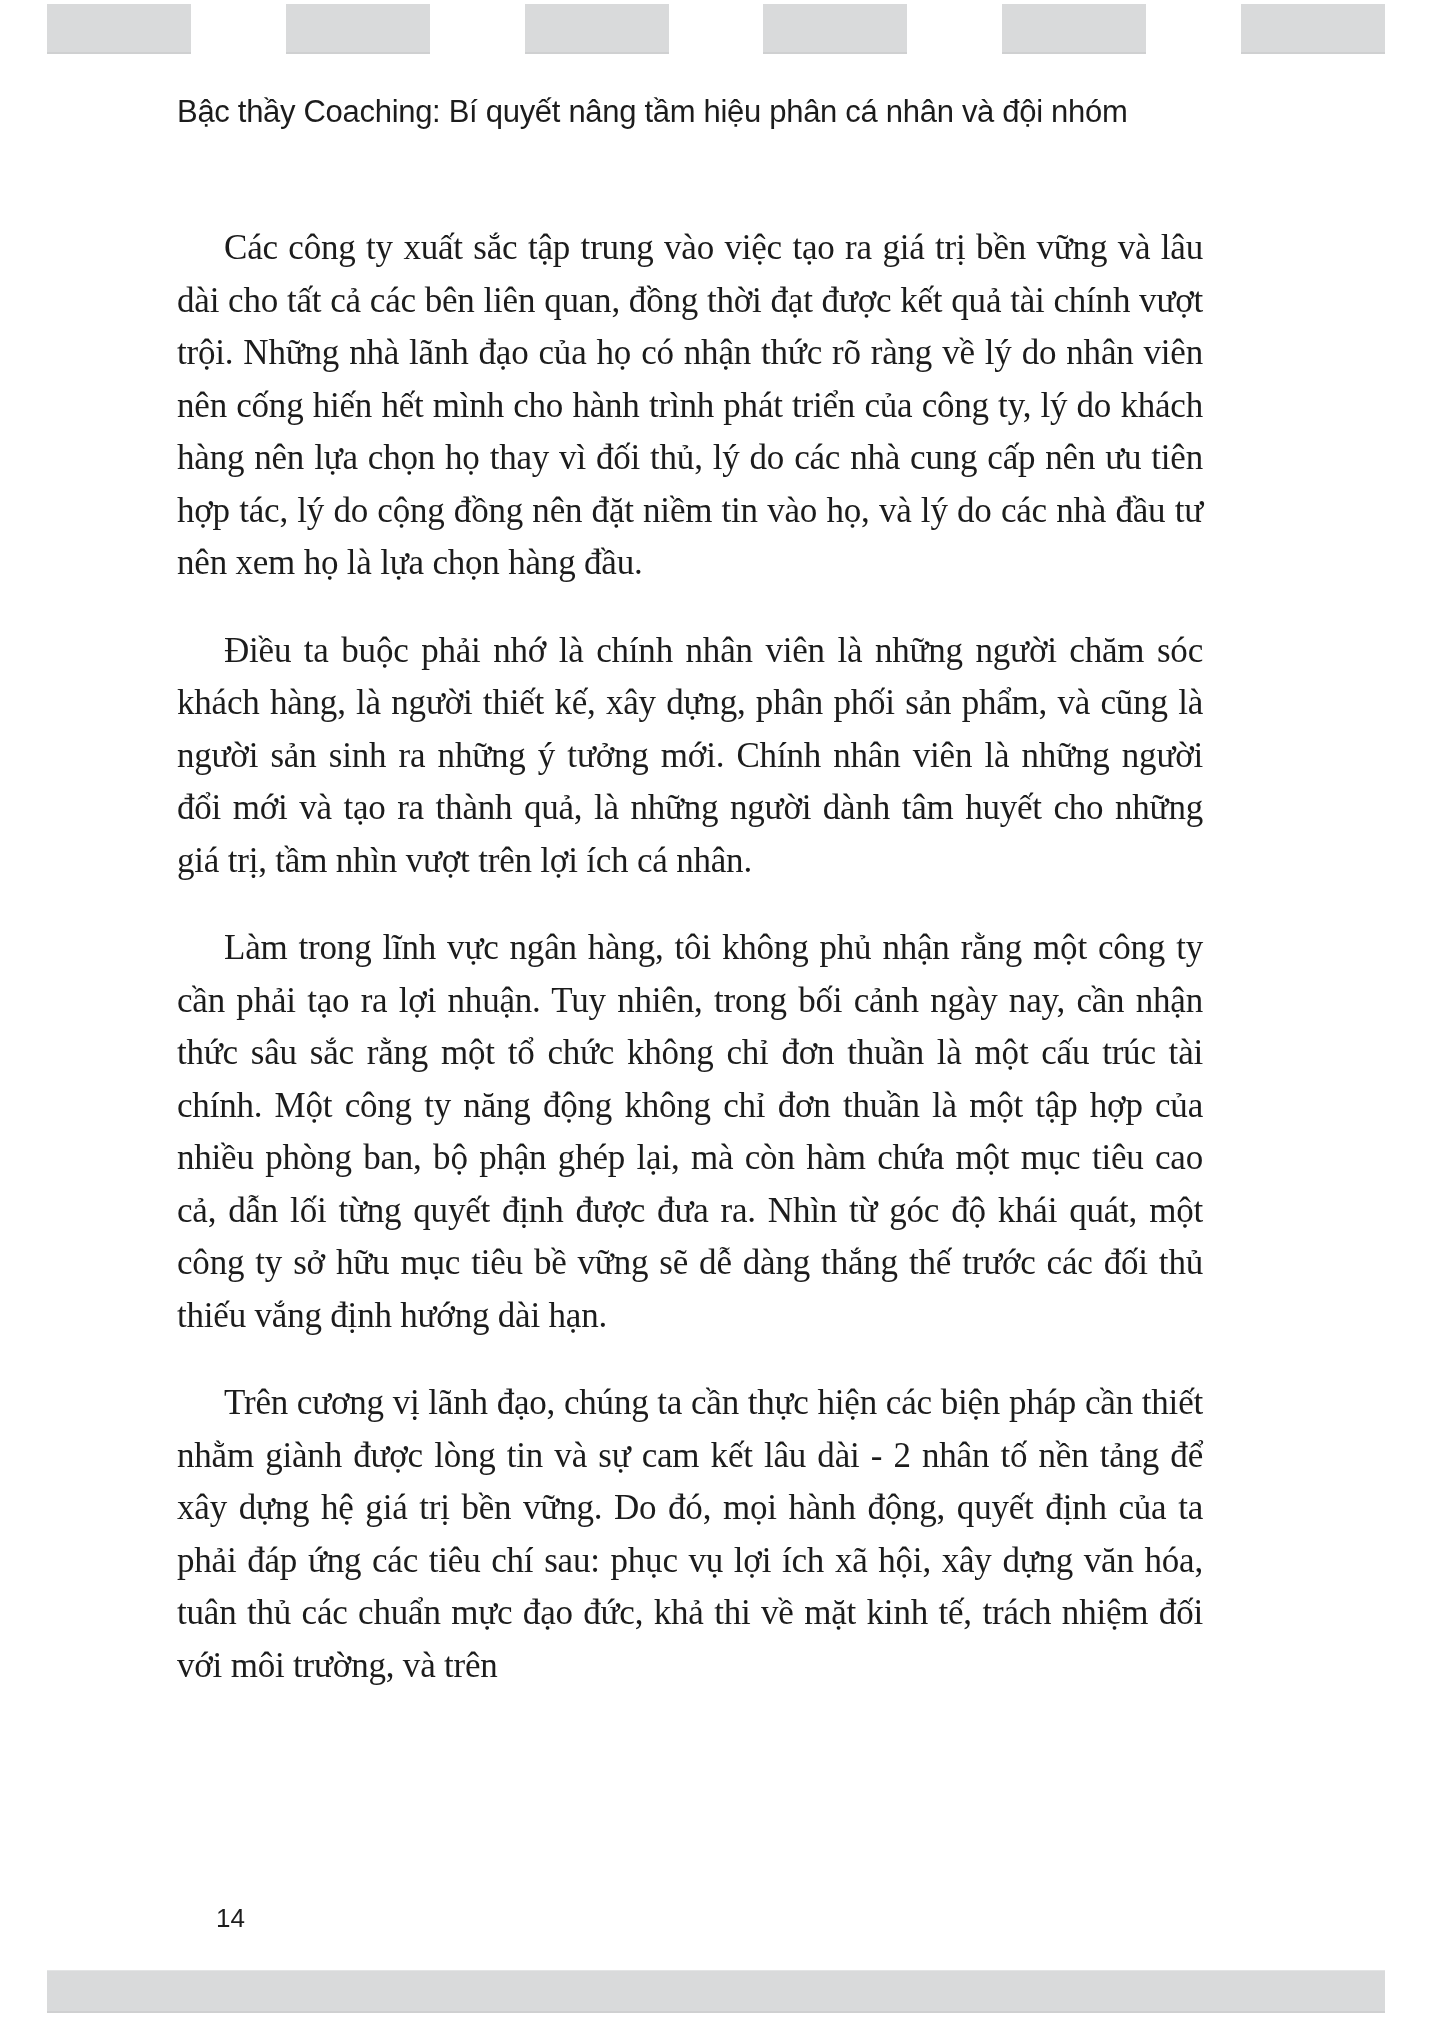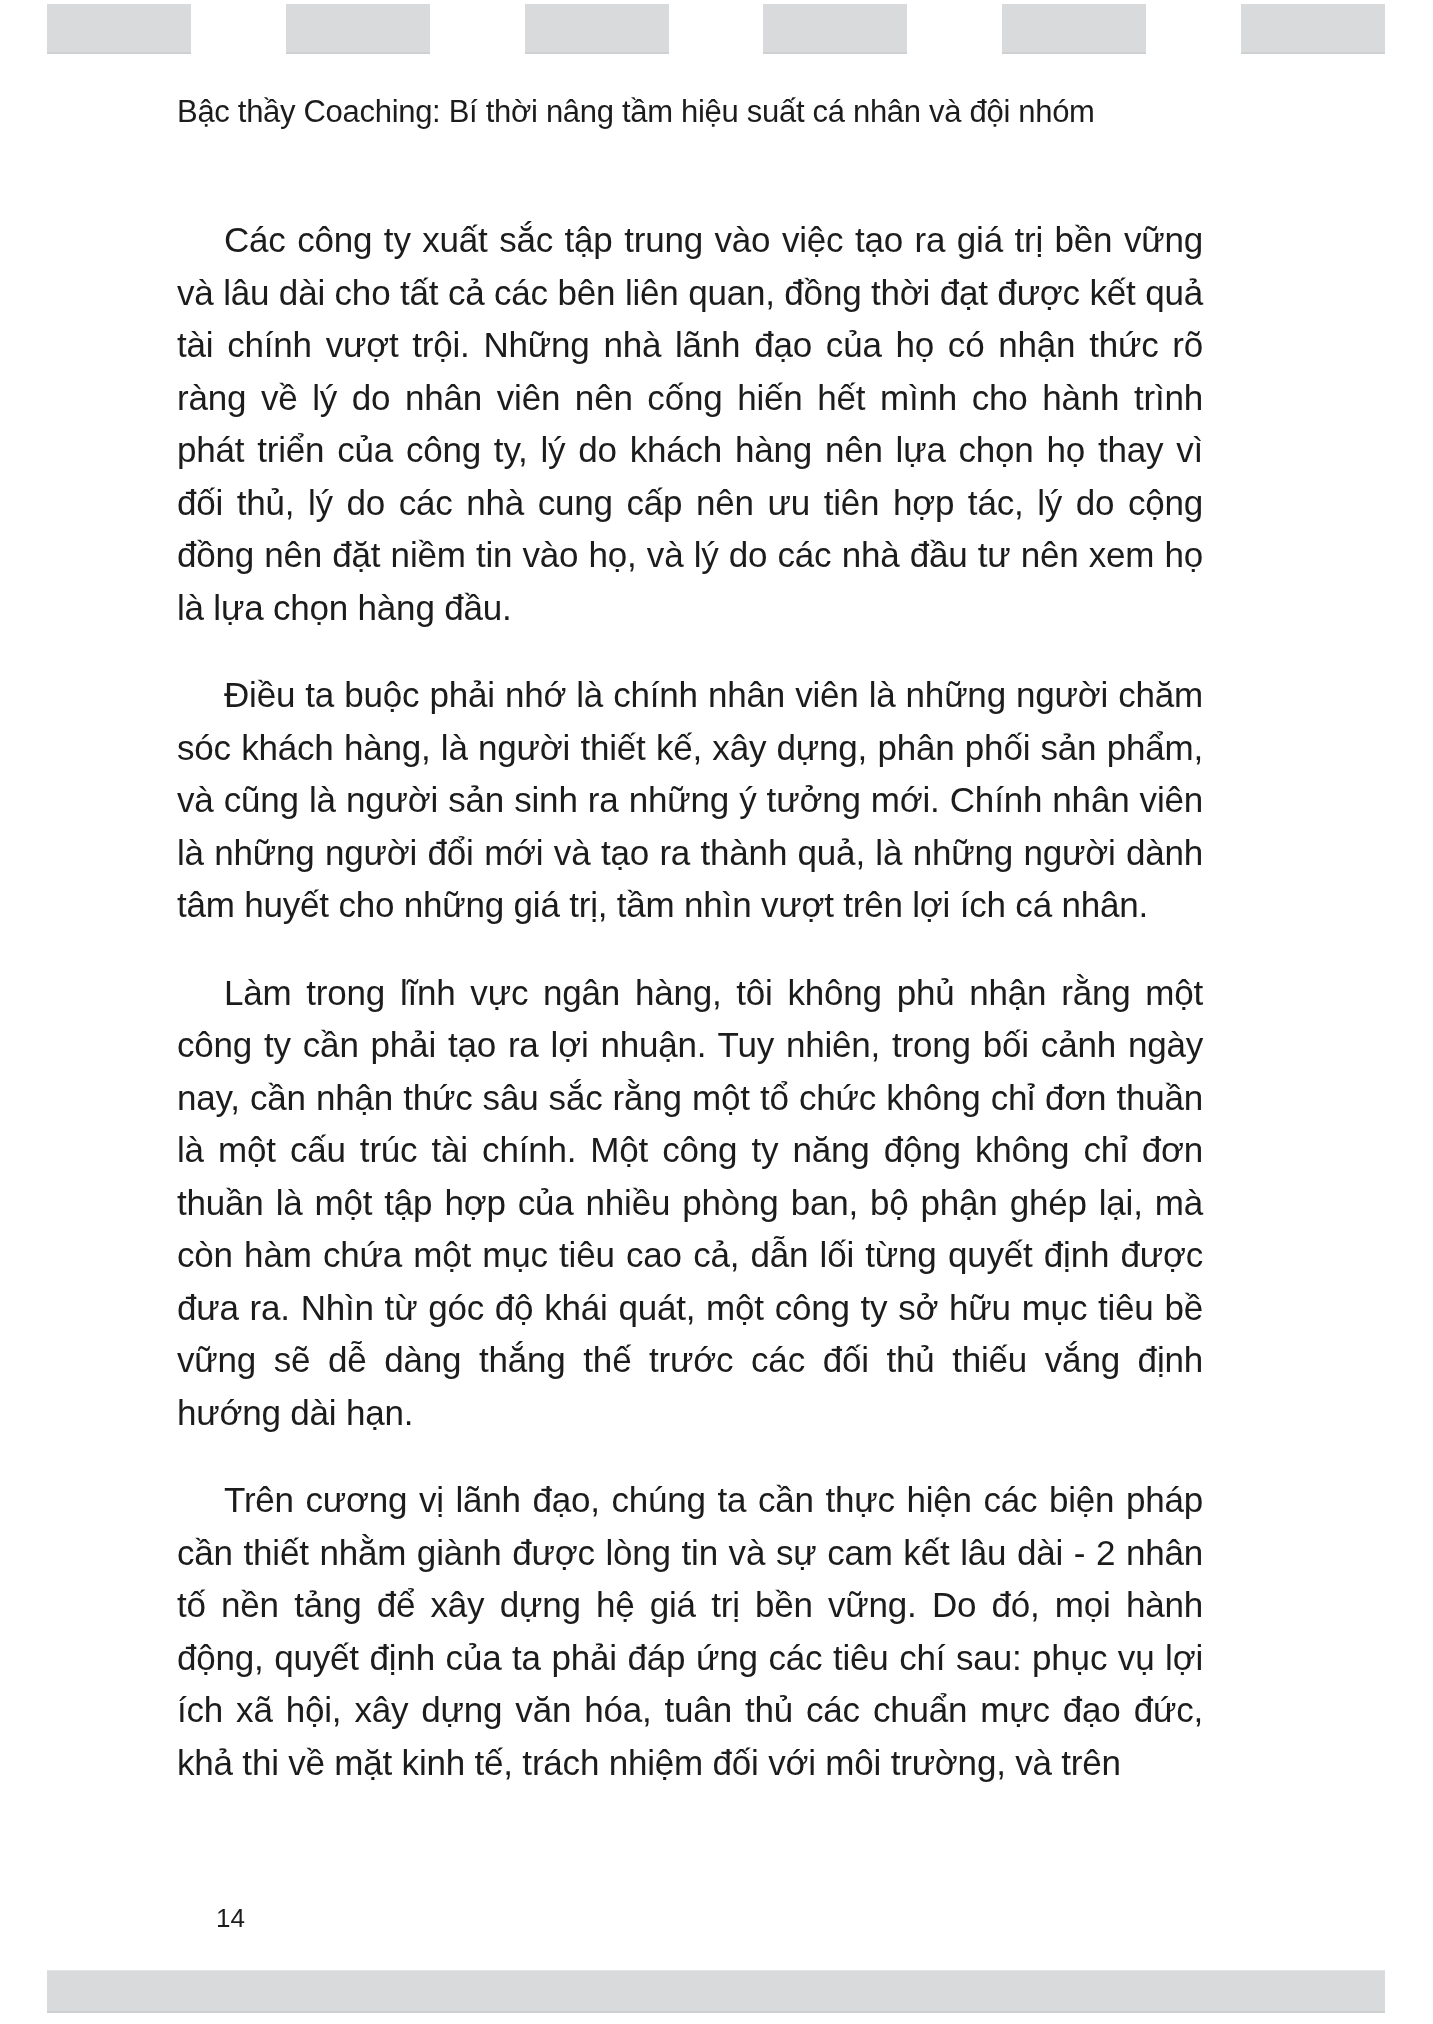--- a/index.html
+++ b/index.html
@@ -41,23 +41,24 @@
     width: 1030px;
     font-size: 31px;
     font-weight: 400;
     letter-spacing: -0.3px;
     white-space: nowrap;
     color: #1c1c1c;
   }
   
   .content {
     position: absolute;
-    top: 214px;
+    top: 222px;
     left: 177px;
     width: 1026px;
+    font-family: Liberation Serif, serif;
   }
   .content p {
     margin: 0 0 35px 0;
     font-size: 35px;
     line-height: 52.5px;
     letter-spacing: -0.2px;
     text-align: justify;
     text-indent: 47px;
     color: #1c1c1c;
   }
@@ -90,21 +91,21 @@
 
   <div class="top-blocks-row">
       <div class="gray-block"></div>
       <div class="gray-block"></div>
       <div class="gray-block"></div>
       <div class="gray-block"></div>
       <div class="gray-block"></div>
       <div class="gray-block"></div>
     </div>
 
-  <div class="running-header">Bậc thầy Coaching: Bí thời nâng tầm hiệu suất cá nhân và đội nhóm</div>
+  <div class="running-header">Bậc thầy Coaching: Bí quyết nâng tầm hiệu phân cá nhân và đội nhóm</div>
 
   <main class="content">
     <p>Các công ty xuất sắc tập trung vào việc tạo ra giá trị bền vững và lâu dài cho tất cả các bên liên quan, đồng thời đạt được kết quả tài chính vượt trội. Những nhà lãnh đạo của họ có nhận thức rõ ràng về lý do nhân viên nên cống hiến hết mình cho hành trình phát triển của công ty, lý do khách hàng nên lựa chọn họ thay vì đối thủ, lý do các nhà cung cấp nên ưu tiên hợp tác, lý do cộng đồng nên đặt niềm tin vào họ, và lý do các nhà đầu tư nên xem họ là lựa chọn hàng đầu.</p>
     <p>Điều ta buộc phải nhớ là chính nhân viên là những người chăm sóc khách hàng, là người thiết kế, xây dựng, phân phối sản phẩm, và cũng là người sản sinh ra những ý tưởng mới. Chính nhân viên là những người đổi mới và tạo ra thành quả, là những người dành tâm huyết cho những giá trị, tầm nhìn vượt trên lợi ích cá nhân.</p>
     <p>Làm trong lĩnh vực ngân hàng, tôi không phủ nhận rằng một công ty cần phải tạo ra lợi nhuận. Tuy nhiên, trong bối cảnh ngày nay, cần nhận thức sâu sắc rằng một tổ chức không chỉ đơn thuần là một cấu trúc tài chính. Một công ty năng động không chỉ đơn thuần là một tập hợp của nhiều phòng ban, bộ phận ghép lại, mà còn hàm chứa một mục tiêu cao cả, dẫn lối từng quyết định được đưa ra. Nhìn từ góc độ khái quát, một công ty sở hữu mục tiêu bề vững sẽ dễ dàng thắng thế trước các đối thủ thiếu vắng định hướng dài hạn.</p>
     <p>Trên cương vị lãnh đạo, chúng ta cần thực hiện các biện pháp cần thiết nhằm giành được lòng tin và sự cam kết lâu dài - 2 nhân tố nền tảng để xây dựng hệ giá trị bền vững. Do đó, mọi hành động, quyết định của ta phải đáp ứng các tiêu chí sau: phục vụ lợi ích xã hội, xây dựng văn hóa, tuân thủ các chuẩn mực đạo đức, khả thi về mặt kinh tế, trách nhiệm đối với môi trường, và trên</p>
   </main>
 
   <div class="page-number">14</div>
 

